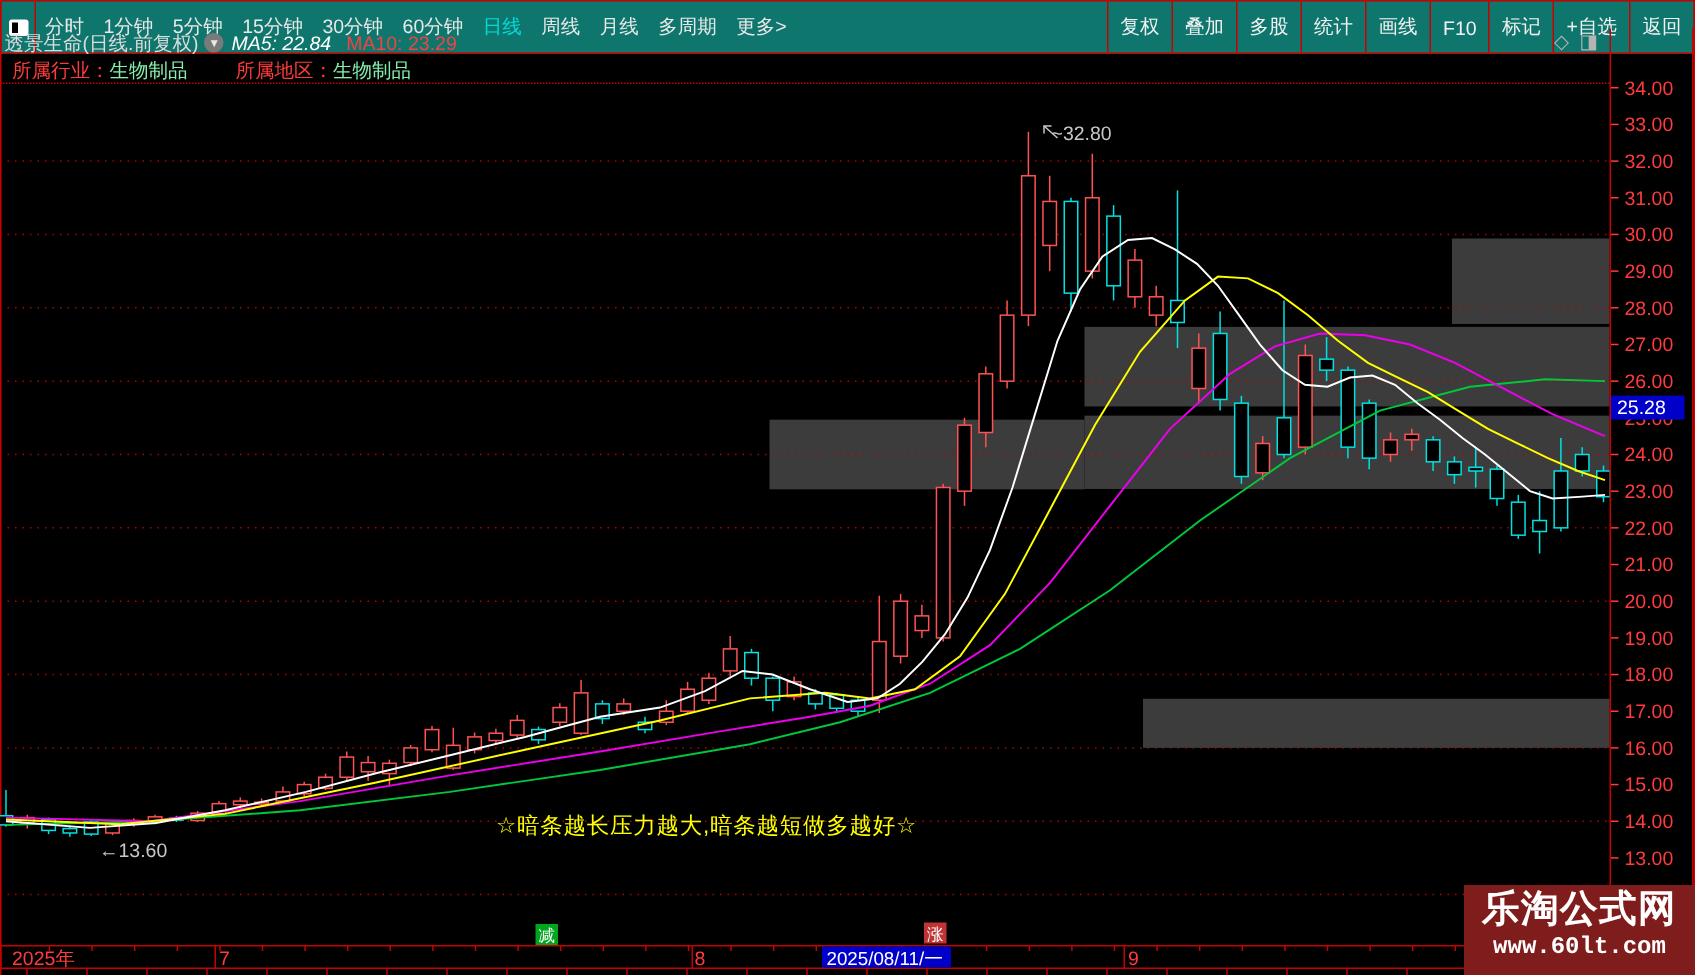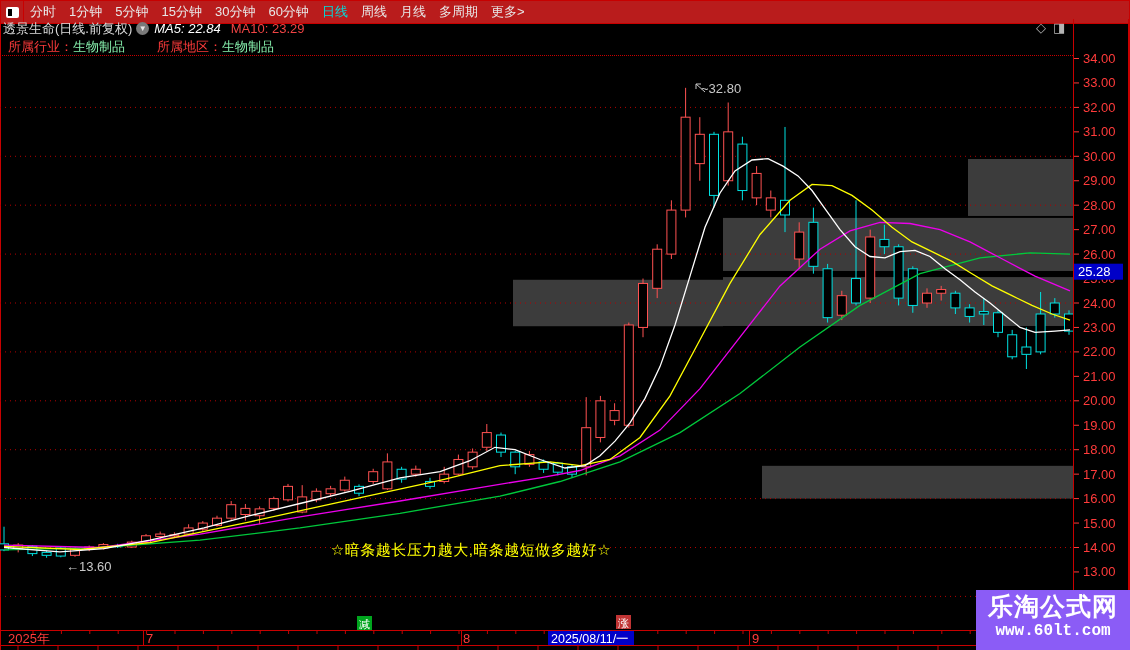--- a/index.html
+++ b/index.html
@@ -1,19 +1,19 @@
 <!DOCTYPE html>
 <html><head>
 <meta charset="utf-8">
 <style>
   html,body{margin:0;padding:0;background:#000;}
   body{width:1130px;height:650px;position:relative;overflow:hidden;
        font-family:"Liberation Sans","DejaVu Sans",sans-serif;}
-  .topbar{position:absolute;left:0;top:0;width:1130px;height:24px;box-sizing:border-box;
-          border-top:1px solid #c80000;border-bottom:1px solid #c80000;display:flex;align-items:stretch;background:#b91c1c;}
+  .topbar{position:absolute;left:0;top:0;width:1130px;height:36px;box-sizing:border-box;
+          border-top:1px solid #c80000;border-bottom:1px solid #c80000;display:flex;align-items:stretch;background:#0f766e;}
   .win-icon{width:24px;box-sizing:border-box;border-left:1px solid #c80000;border-right:1px solid #c80000;
             display:flex;align-items:center;justify-content:center;}
   .win-glyph{width:13px;height:11px;background:#fff;border-radius:2px;position:relative;}
   .win-glyph::after{content:"";position:absolute;left:2px;top:2px;width:4px;height:7px;background:#000;}
   .menu{display:flex;gap:13px;padding-left:6px;align-items:center;font-size:13px;color:#e8e8e8;white-space:nowrap;}
   .menu span{cursor:default;}
   .menu .active{color:#00dcdc;}
   .rmenu{margin-left:auto;display:flex;align-items:stretch;font-size:13px;color:#f2f2f2;}
   .rmenu span{display:flex;align-items:center;padding:0 8px;border-left:1px solid #c80000;white-space:nowrap;}
   .rmenu span:last-child{border-right:1px solid #c80000;}
@@ -23,21 +23,21 @@
              display:inline-flex;align-items:center;justify-content:center;margin:0 5px 0 4px;}
   .ma5{color:#ffffff;margin-right:10px;font-style:italic;}
   .ma10{color:#ef4444;text-align:right;}
   .hdr-icons{position:absolute;left:1036px;top:21px;display:flex;gap:7px;color:#b4b4b4;font-size:13px;line-height:13px;}
   .row3{position:absolute;left:0;top:38px;width:1073px;height:18px;display:flex;align-items:center;
         font-size:13px;border-bottom:1px dotted #c80000;box-sizing:border-box;}
   .row3 .lbl{color:#ff3b3b;margin-left:8px;}
   .row3 .val{color:#86efac;}
   .row3 .gap{width:24px;}
   #chart{position:absolute;left:0;top:0;z-index:5;}
-  .watermark{position:absolute;left:976px;top:590px;width:154px;height:60px;background:#8b5cf6;z-index:7;
+  .watermark{position:absolute;left:976px;top:590px;width:154px;height:60px;background:#7f1d1d;z-index:7;
              text-align:center;color:#fff;}
   .wm1{font-size:25px;font-weight:bold;letter-spacing:1px;line-height:32px;}
   .wm2{font-size:16px;font-weight:bold;line-height:18px;font-family:Liberation Mono, monospace;}
   .edge{position:absolute;top:0;width:1px;height:650px;background:#c80000;z-index:1;}
 </style>
 </head>
 <body>
 
 <div class="edge" style="left:0"></div>
 <div class="edge" style="left:1129px"></div>
@@ -51,20 +51,31 @@
       <span>1分钟</span>
       <span>5分钟</span>
       <span>15分钟</span>
       <span>30分钟</span>
       <span>60分钟</span>
       <span class="active">日线</span>
       <span>周线</span>
       <span>月线</span>
       <span>多周期</span>
       <span>更多&gt;</span>
+    </div>
+  <div class="rmenu" id="right-menu">
+      <span>复权</span>
+      <span>叠加</span>
+      <span>多股</span>
+      <span>统计</span>
+      <span>画线</span>
+      <span>F10</span>
+      <span>标记</span>
+      <span>+自选</span>
+      <span>返回</span>
     </div>
 </div>
 
 <div class="row2">
   <span>透景生命(日线.前复权)</span>
   <span class="dd-circle">▼</span>
   <span class="ma5">MA5: 22.84</span>
   <span class="ma10">MA10: 23.29</span>
 </div>
 <div class="hdr-icons">

